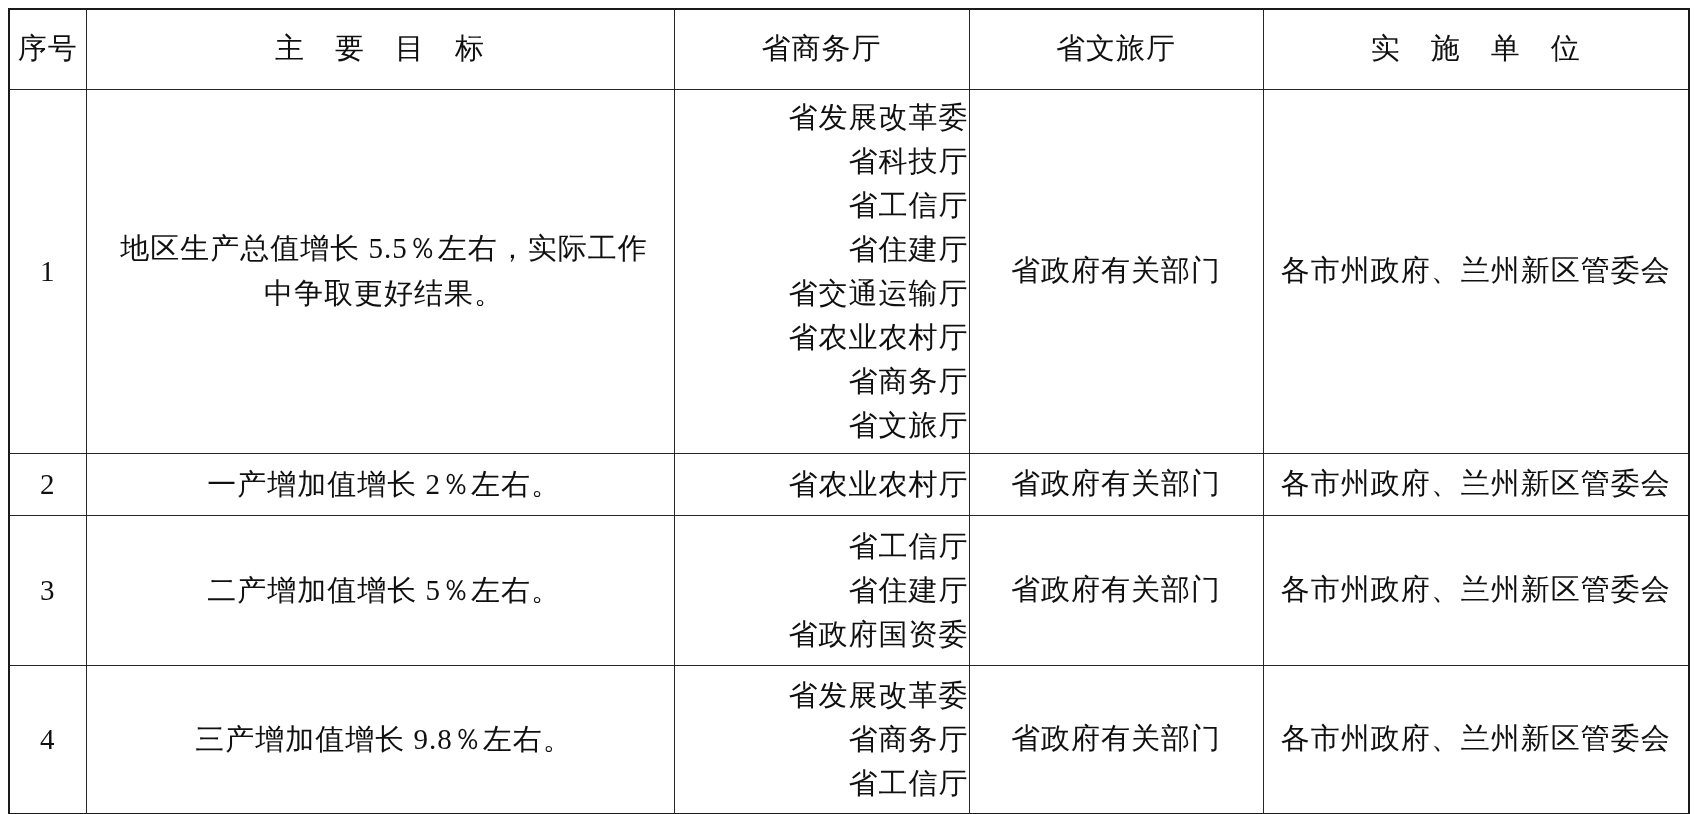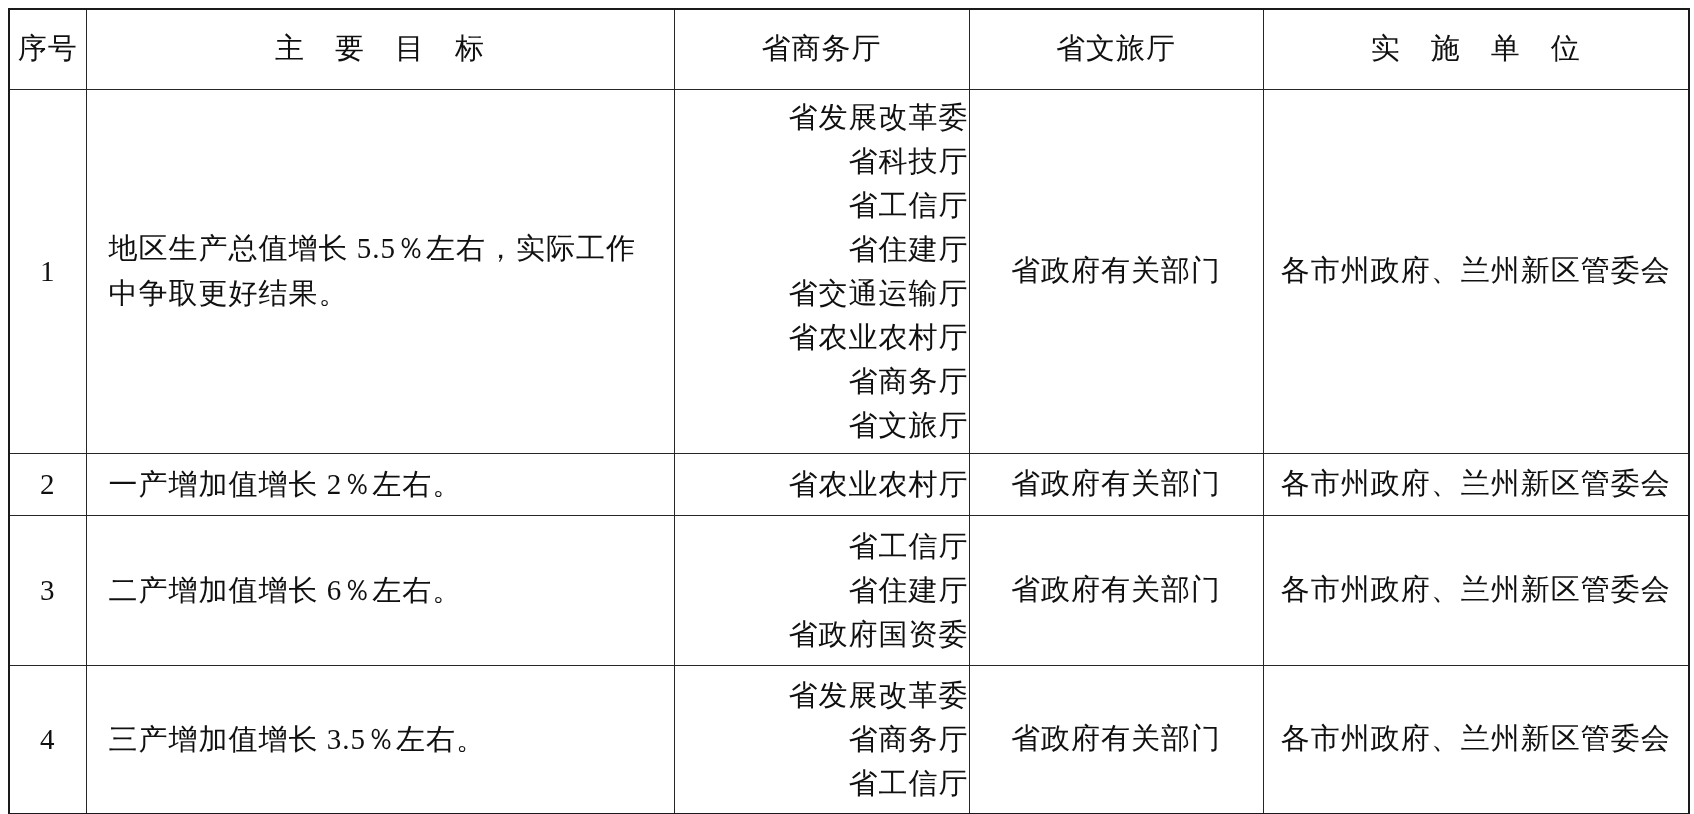--- a/index.html
+++ b/index.html
@@ -52,21 +52,21 @@
   tr.r4 { height: 149px; }
 
   .doc-table th {
     text-align: center;
     margin-left: 31px;
   }
   td.c-num {
     text-align: center;
   }
   td.c-obj {
-    text-align: left;
+    text-align: center;
     padding: 8px 14px 8px 22px;
     line-height: 45px;
   }
   td.c-units {
     text-align: right;
     white-space: pre-line;
     line-height: 44px;
   }
   td.c-center {
     text-align: center;
@@ -110,30 +110,30 @@
       </tr>
       <tr class="r2">
         <td class="c-num">2</td>
         <td class="c-obj">一产增加值增长 2％左右。</td>
         <td class="c-units">省农业农村厅</td>
         <td class="c-center">省政府有关部门</td>
         <td class="c-center">各市州政府、兰州新区管委会</td>
       </tr>
       <tr class="r3">
         <td class="c-num">3</td>
-        <td class="c-obj">二产增加值增长 6％左右。</td>
+        <td class="c-obj">二产增加值增长 5％左右。</td>
         <td class="c-units">省工信厅
 省住建厅
 省政府国资委</td>
         <td class="c-center">省政府有关部门</td>
         <td class="c-center">各市州政府、兰州新区管委会</td>
       </tr>
       <tr class="r4">
         <td class="c-num">4</td>
-        <td class="c-obj">三产增加值增长 3.5％左右。</td>
+        <td class="c-obj">三产增加值增长 9.8％左右。</td>
         <td class="c-units">省发展改革委
 省商务厅
 省工信厅</td>
         <td class="c-center">省政府有关部门</td>
         <td class="c-center">各市州政府、兰州新区管委会</td>
       </tr>
     </tbody>
   </table>
 </div>
 

